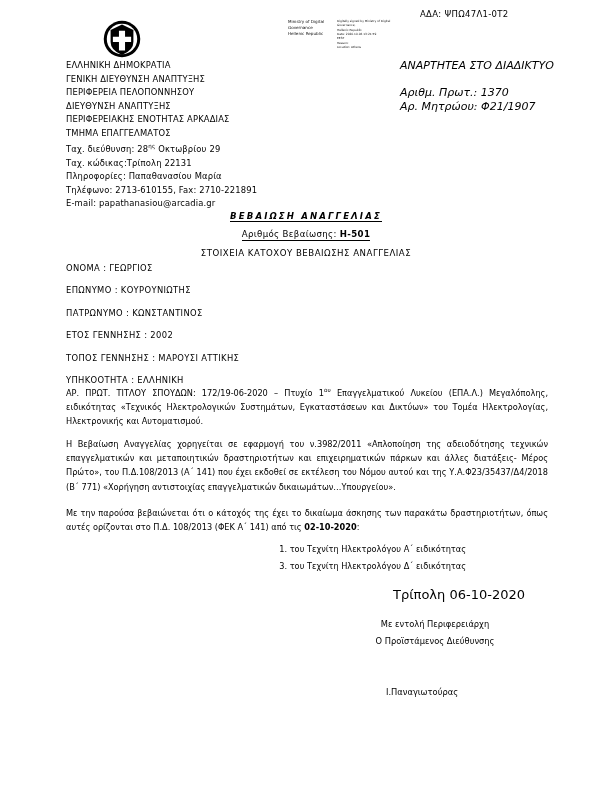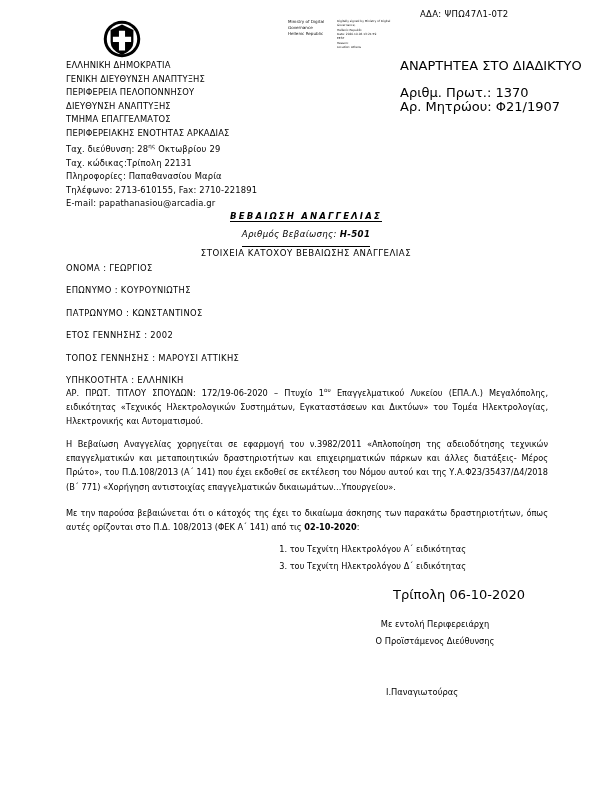--- a/index.html
+++ b/index.html
@@ -73,23 +73,24 @@
     top: 59px;
     font-size: 8.4px;
     line-height: 13.55px;
     letter-spacing: 0.15px;
     white-space: nowrap;
   }
   .hdr-right {
     position: absolute;
     left: 400px;
     top: 59px;
-    font-size: 13px;
+    font-size: 11px;
     line-height: 13.55px;
     white-space: nowrap;
+    font-style: italic;
   }
   .hdr-right .prot {
     margin-top: 13.5px;
   }
   .hdr-line { display: block; }
 
   
   .doc-title {
     position: absolute;
     left: 0; top: 211px;
@@ -107,22 +108,21 @@
   .cert-number {
     position: absolute;
     left: 0; top: 229px;
     width: 612px;
     text-align: center;
     font-size: 8.6px;
     letter-spacing: 0.35px;
   }
   .cert-number span {
     border-bottom: 1px solid #000;
-    padding-bottom: 7px;
-    font-style: italic;
+    padding-bottom: 1px;
   }
   .cert-number b { font-weight: bold; }
   .section-title {
     position: absolute;
     left: 0; top: 248px;
     width: 612px;
     text-align: center;
     font-size: 8.6px;
     letter-spacing: 0.5px;
   }
@@ -233,22 +233,22 @@
         <path d="M42 28 L58 28 L58 44 L74 44 L74 58 L58 58 L58 80 L42 80 L42 58 L26 58 L26 44 L42 44 Z" fill="#ffffff"></path>
       </g>
     </svg>
   </div>
 
   <div class="hdr-left">
     <span class="hdr-line">ΕΛΛΗΝΙΚΗ ΔΗΜΟΚΡΑΤΙΑ</span>
     <span class="hdr-line">ΓΕΝΙΚΗ ΔΙΕΥΘΥΝΣΗ ΑΝΑΠΤΥΞΗΣ</span>
     <span class="hdr-line">ΠΕΡΙΦΕΡΕΙΑ ΠΕΛΟΠΟΝΝΗΣΟΥ</span>
     <span class="hdr-line">ΔΙΕΥΘΥΝΣΗ ΑΝΑΠΤΥΞΗΣ</span>
+    <span class="hdr-line">ΠΕΡΙΦΕΡΕΙΑΚΗΣ ΕΝΟΤΗΤΑΣ ΑΡΚΑΔΙΑΣ</span>
     <span class="hdr-line">ΤΜΗΜΑ ΕΠΑΓΓΕΛΜΑΤΟΣ</span>
-    <span class="hdr-line">ΠΕΡΙΦΕΡΕΙΑΚΗΣ ΕΝΟΤΗΤΑΣ ΑΡΚΑΔΙΑΣ</span>
     <span class="hdr-line"><span>Ταχ. διεύθυνση: 28</span><sup>ης</sup><span> Οκτωβρίου 29</span></span>
     <span class="hdr-line">Ταχ. κώδικας:Τρίπολη  22131</span>
     <span class="hdr-line">Πληροφορίες: Παπαθανασίου Μαρία</span>
     <span class="hdr-line">Τηλέφωνο: 2713-610155, Fax: 2710-221891</span>
     <span class="hdr-line">E-mail: papathanasiou@arcadia.gr</span>
   </div>
 
   <div class="hdr-right">
     <span class="hdr-line">ΑΝΑΡΤΗΤΕΑ ΣΤΟ ΔΙΑΔΙΚΤΥΟ</span>
     <span class="hdr-line prot">Αριθμ. Πρωτ.: 1370</span>

